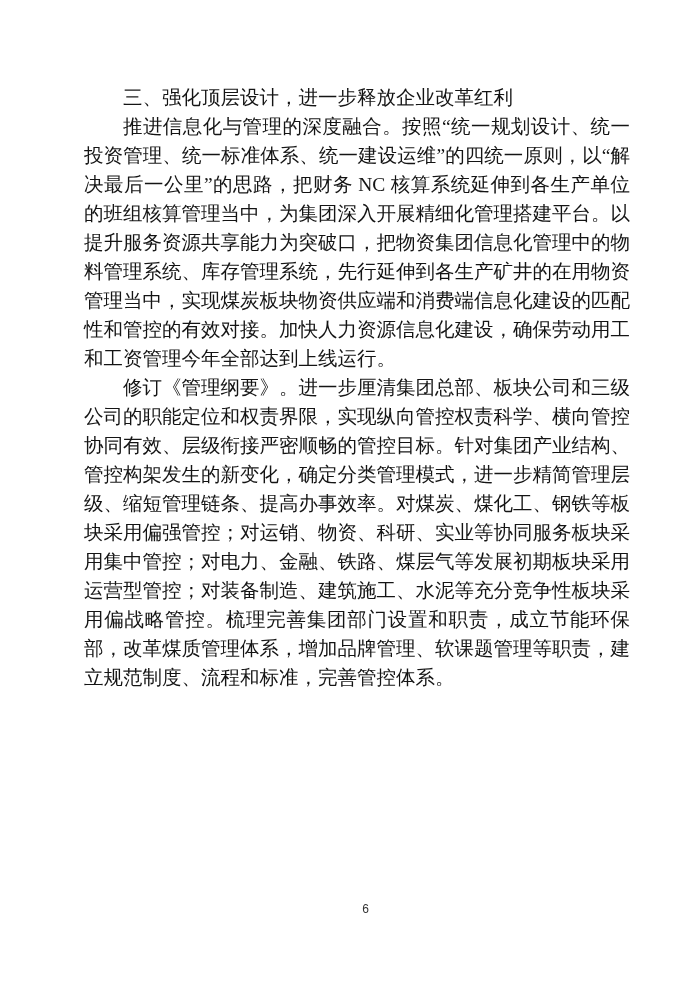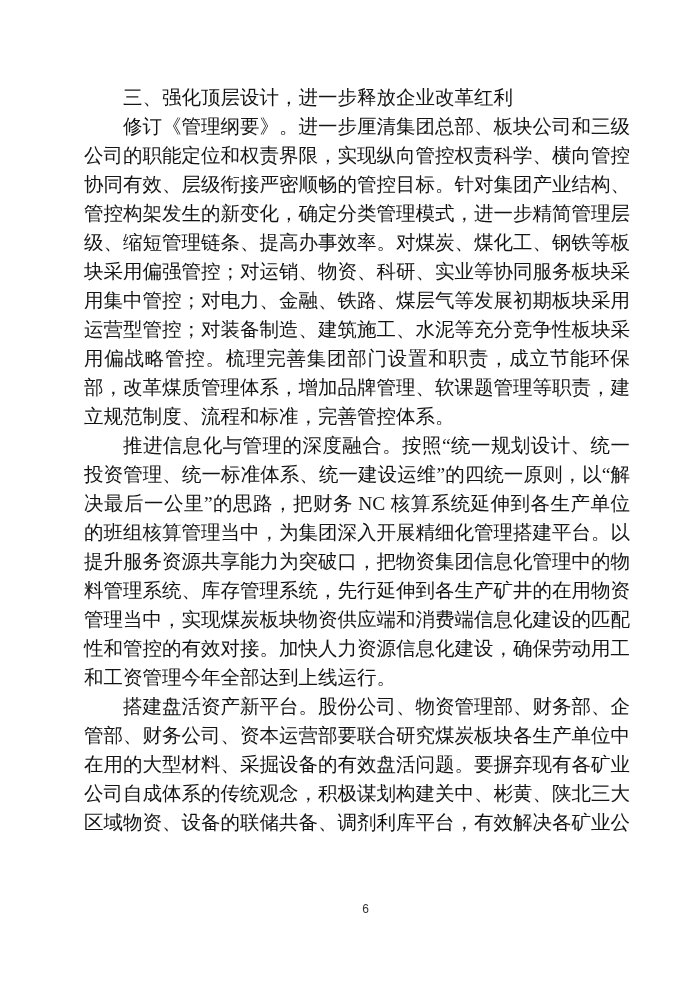--- a/index.html
+++ b/index.html
@@ -43,18 +43,17 @@
     color: #333333;
     font-family: "Liberation Sans", "DejaVu Sans", sans-serif;
   }
 </style>
 </head>
 <body>
 
 <div class="page">
   <div class="text-block">
     <p>三、强化顶层设计，进一步释放企业改革红利</p>
+    <p>推进信息化与管理的深度融合。按照“统一规划设计、统一投资管理、统一标准体系、统一建设运维”的四统一原则，以“解决最后一公里”的思路，把财务 NC 核算系统延伸到各生产单位的班组核算管理当中，为集团深入开展精细化管理搭建平台。以提升服务资源共享能力为突破口，把物资集团信息化管理中的物料管理系统、库存管理系统，先行延伸到各生产矿井的在用物资管理当中，实现煤炭板块物资供应端和消费端信息化建设的匹配性和管控的有效对接。加快人力资源信息化建设，确保劳动用工和工资管理今年全部达到上线运行。</p>
     <p>修订《管理纲要》。进一步厘清集团总部、板块公司和三级公司的职能定位和权责界限，实现纵向管控权责科学、横向管控协同有效、层级衔接严密顺畅的管控目标。针对集团产业结构、管控构架发生的新变化，确定分类管理模式，进一步精简管理层级、缩短管理链条、提高办事效率。对煤炭、煤化工、钢铁等板块采用偏强管控；对运销、物资、科研、实业等协同服务板块采用集中管控；对电力、金融、铁路、煤层气等发展初期板块采用运营型管控；对装备制造、建筑施工、水泥等充分竞争性板块采用偏战略管控。梳理完善集团部门设置和职责，成立节能环保部，改革煤质管理体系，增加品牌管理、软课题管理等职责，建立规范制度、流程和标准，完善管控体系。</p>
-    <p>推进信息化与管理的深度融合。按照“统一规划设计、统一投资管理、统一标准体系、统一建设运维”的四统一原则，以“解决最后一公里”的思路，把财务 NC 核算系统延伸到各生产单位的班组核算管理当中，为集团深入开展精细化管理搭建平台。以提升服务资源共享能力为突破口，把物资集团信息化管理中的物料管理系统、库存管理系统，先行延伸到各生产矿井的在用物资管理当中，实现煤炭板块物资供应端和消费端信息化建设的匹配性和管控的有效对接。加快人力资源信息化建设，确保劳动用工和工资管理今年全部达到上线运行。</p>
-    <p>搭建盘活资产新平台。股份公司、物资管理部、财务部、企管部、财务公司、资本运营部要联合研究煤炭板块各生产单位中在用的大型材料、采掘设备的有效盘活问题。要摒弃现有各矿业公司自成体系的传统观念，积极谋划构建关中、彬黄、陕北三大区域物资、设备的联储共备、调剂利库平台，有效解决各矿业公</p>
   </div>
   <div class="page-number">6</div>
 </div>
 
 </body></html>

